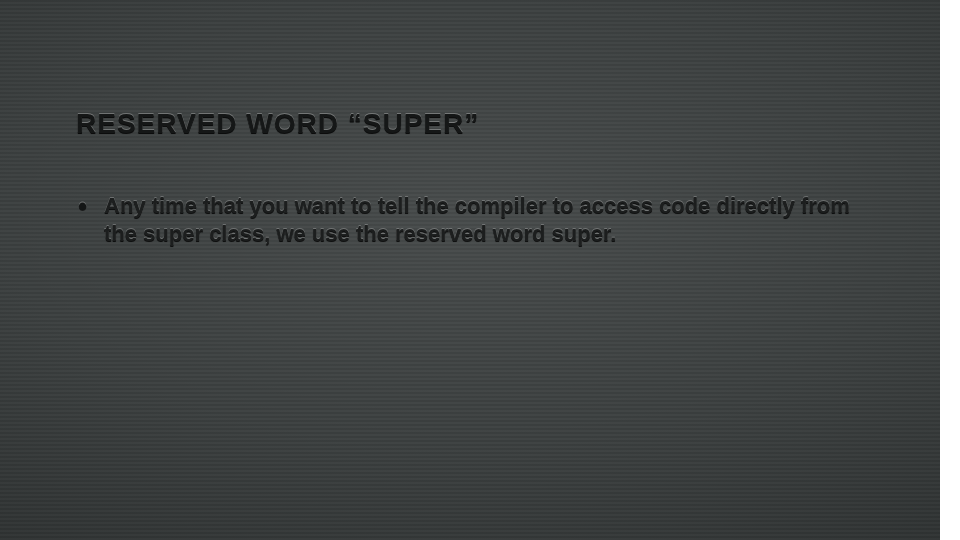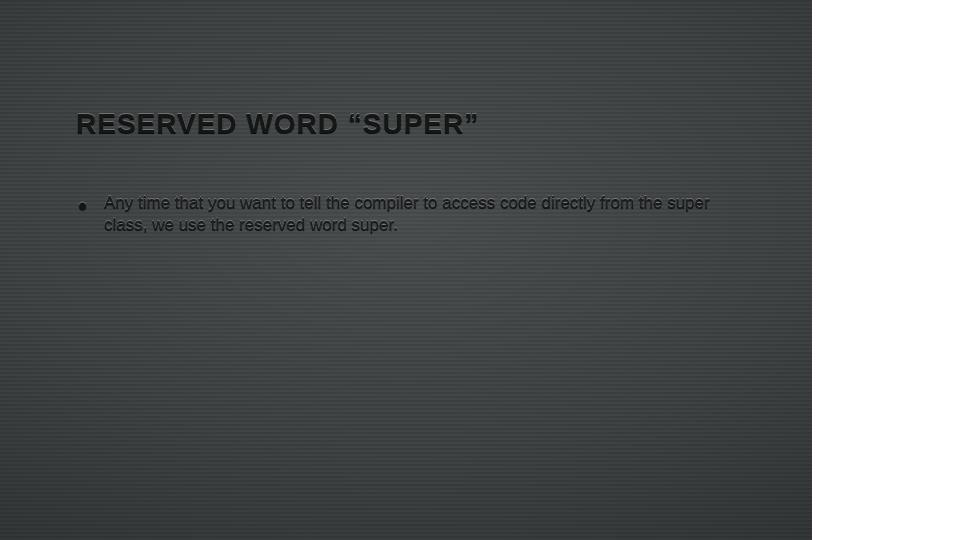--- a/index.html
+++ b/index.html
@@ -6,21 +6,21 @@
     margin: 0;
     padding: 0;
     width: 960px;
     height: 540px;
     overflow: hidden;
     font-family: "Arial Black", Arial, "Helvetica Neue", Helvetica, sans-serif;
   }
 
   .slide {
     position: relative;
-    width: 812px;
+    width: 940px;
     height: 540px;
     background:
       radial-gradient(ellipse 140% 120% at 50% 40%,
         rgba(255,255,255,0.09) 0%,
         rgba(255,255,255,0.03) 35%,
         rgba(0,0,0,0.22) 75%,
         rgba(0,0,0,0.55) 100%),
       repeating-linear-gradient(0deg,
         #3a3e3e 0px, #3a3e3e 2px,
         #333737 2px, #333737 4px),
@@ -57,23 +57,23 @@
   ul.bullets {
     list-style: none;
     margin: 0;
     padding: 0;
   }
 
   ul.bullets > li {
     position: relative;
     padding-left: 28px;
     margin-bottom: 54px;
-    font-size: 17px;
+    font-size: 22px;
     line-height: 1.28;
-    font-weight: 400;
+    font-weight: 700;
     max-width: 770px;
   }
 
   ul.bullets > li::before {
     content: "•";
     position: absolute;
     left: 2px;
     top: -2px;
     font-size: 26px;
     font-weight: 900;

